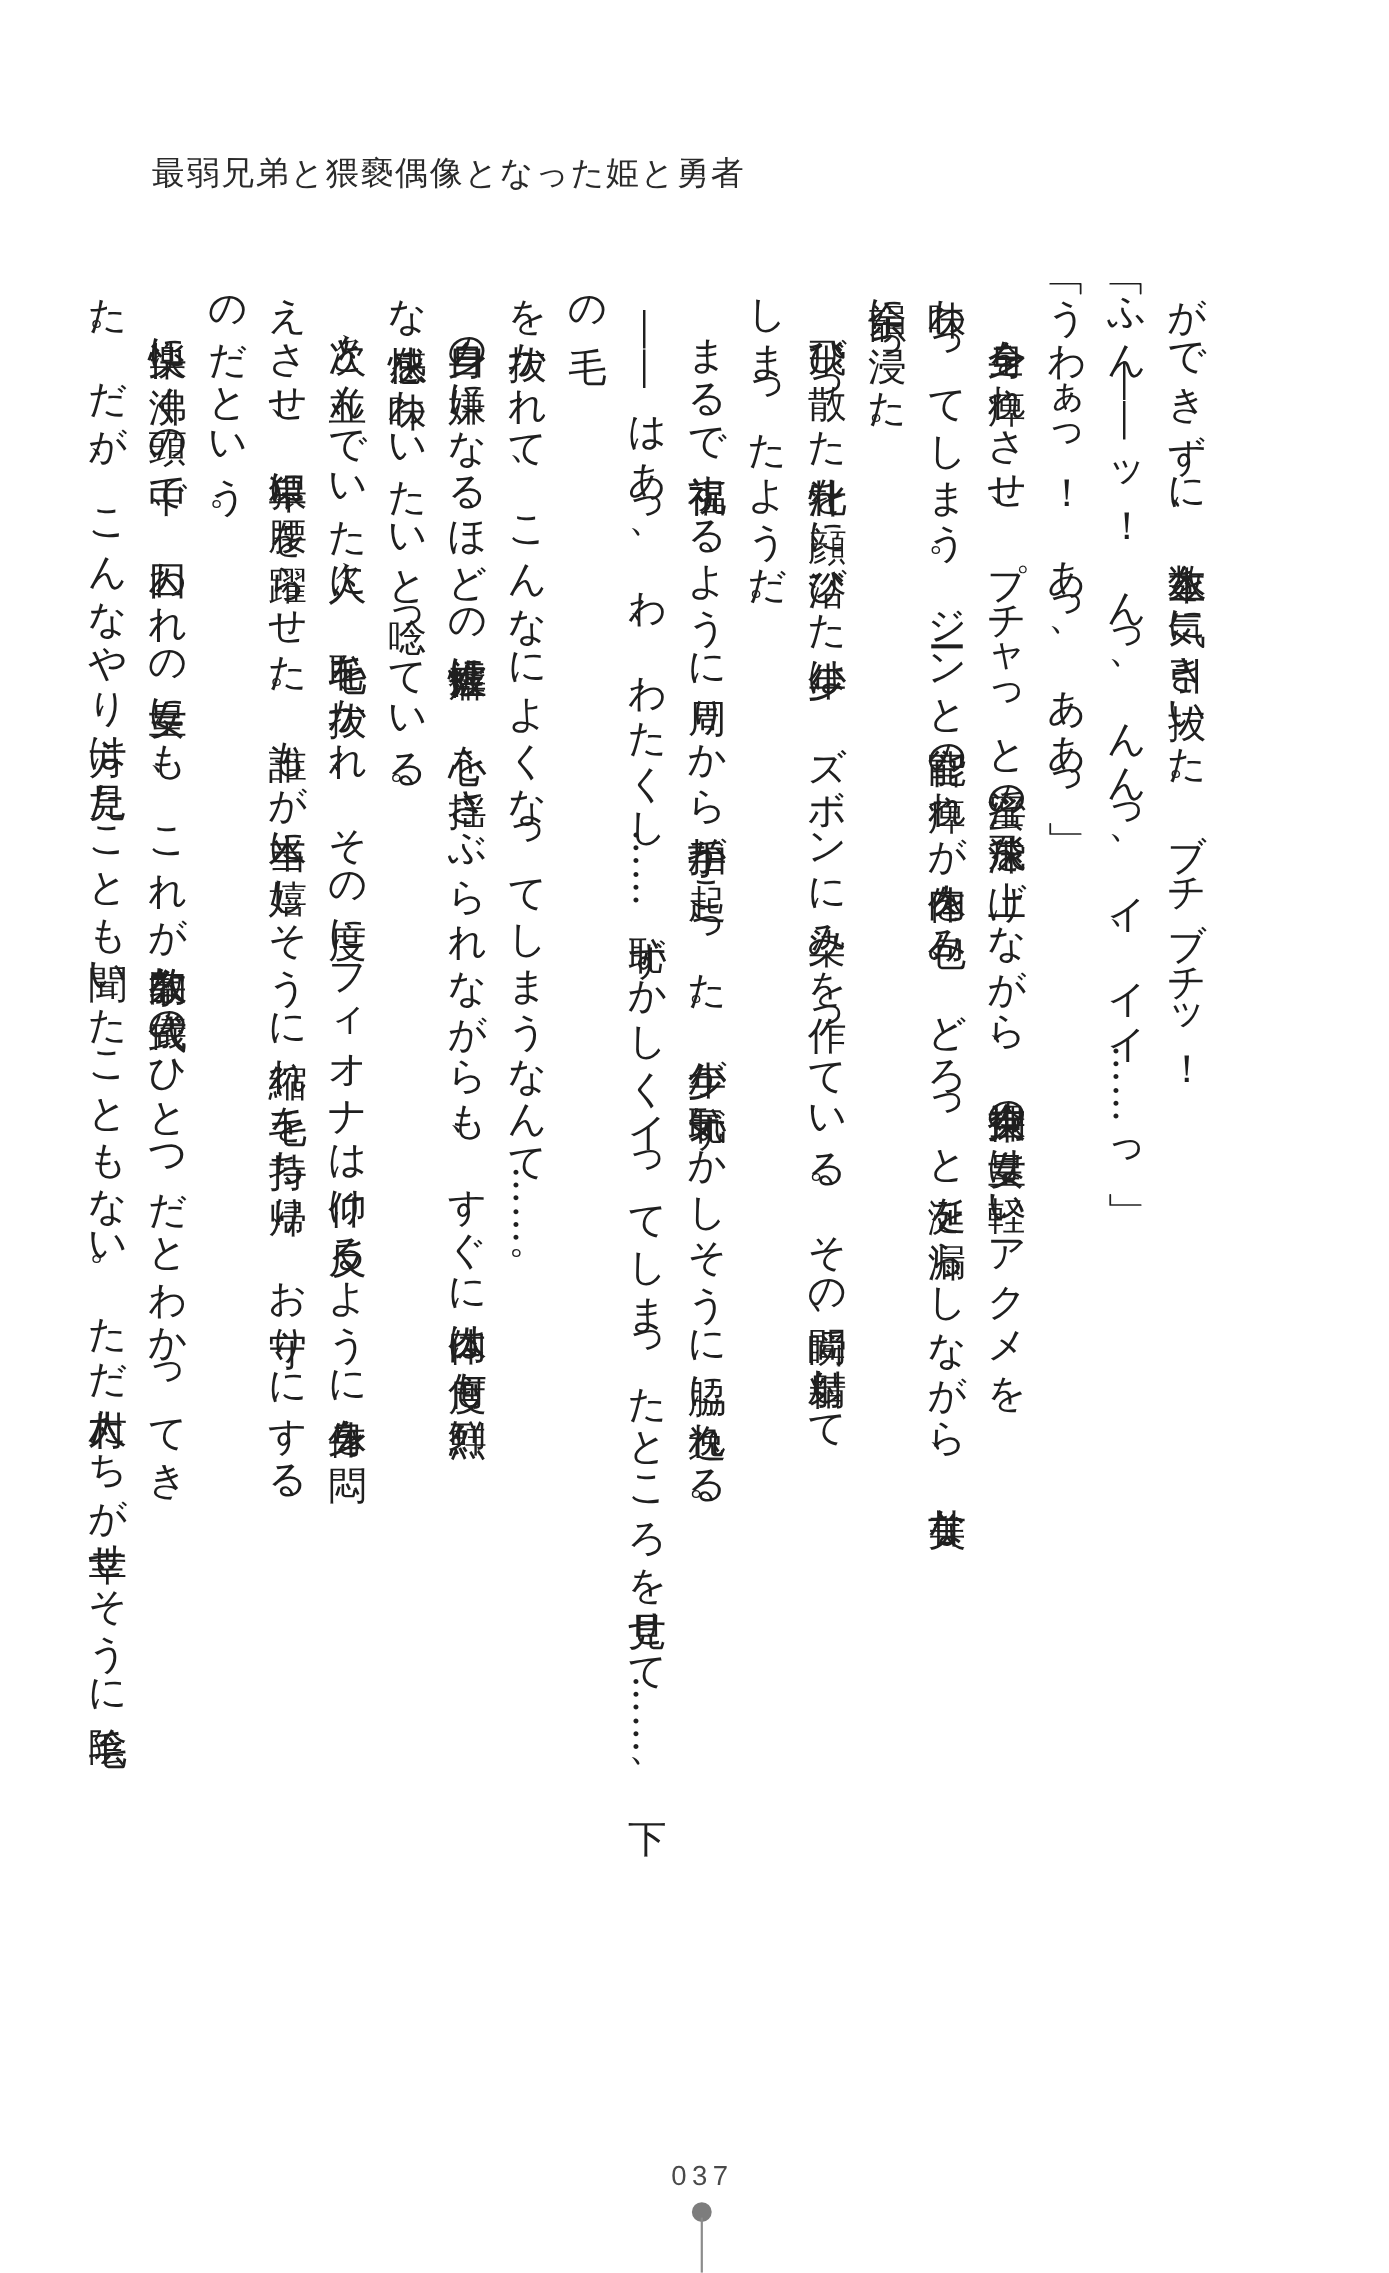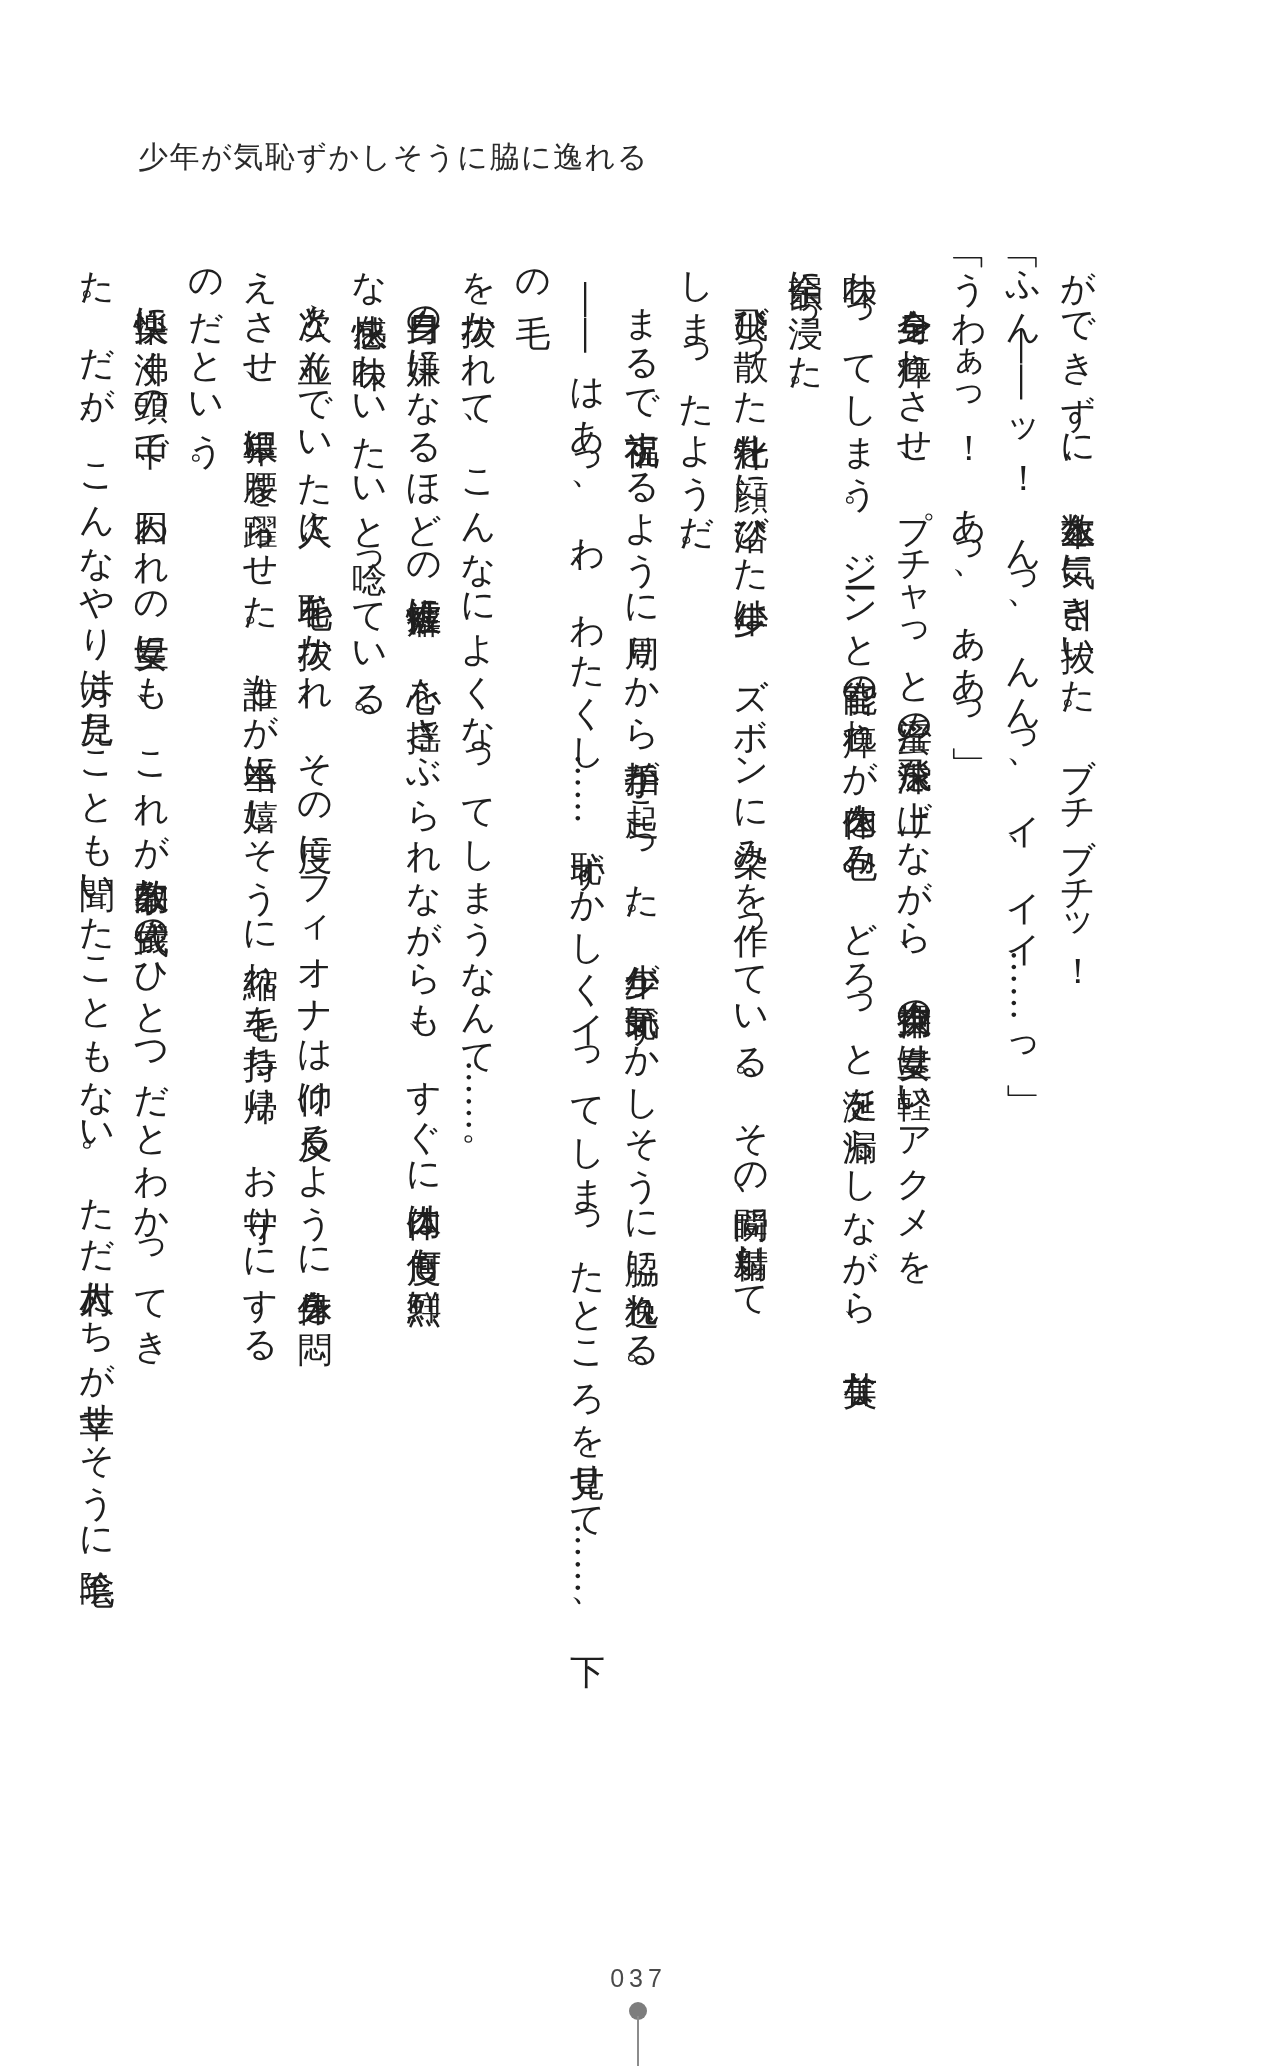--- a/index.html
+++ b/index.html
@@ -64,21 +64,21 @@
     left: 637px;
     top: 2016px;
     width: 2px;
     height: 50px;
     background: #8c8c8c;
   }
 </style>
 </head>
 <body>
 
-<div class="running-title">少年が気恥ずかしそうに脇に逸れる</div>
+<div class="running-title">最弱兄弟と猥褻偶像となった姫と勇者</div>
 
 <div class="body-text">ができずに、数本を一気に引き抜いた。ブチブチッ！
 「ふん――ッ！　んっ、んんっ、イ、イイ……っ」
 「うわぁっ！　あっ、ああっ」
 　全身を痺れさせ、プチャっと淫蜜の飛沫を上げながら、全裸拘束の皇女は軽いアクメを
 味わってしまう。ジーンと官能の痺れが肉体を包み、どろっと涎を漏らしながら、甘美な
 余韻に浸った。
 　飛び散った牝汁を顔に浴びた少年は、ズボンに染みを作っている。その瞬間、射精して
 しまったようだ。
 　まるで祝福するように周りから拍手が起こった。少年が気恥ずかしそうに脇に逸れる。

